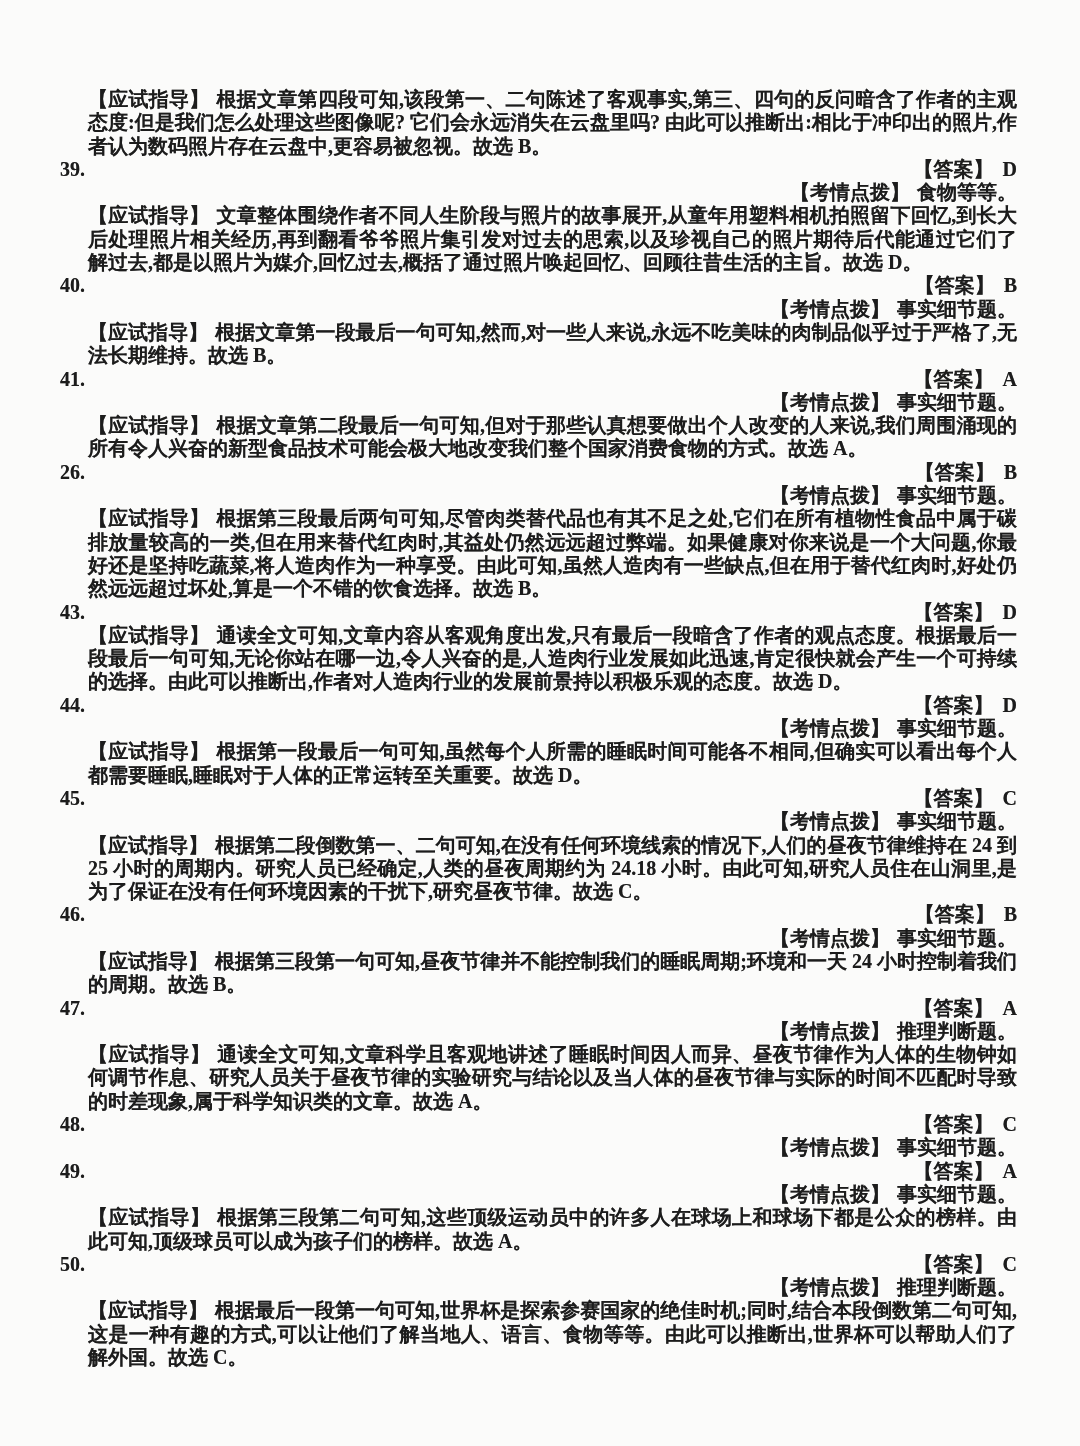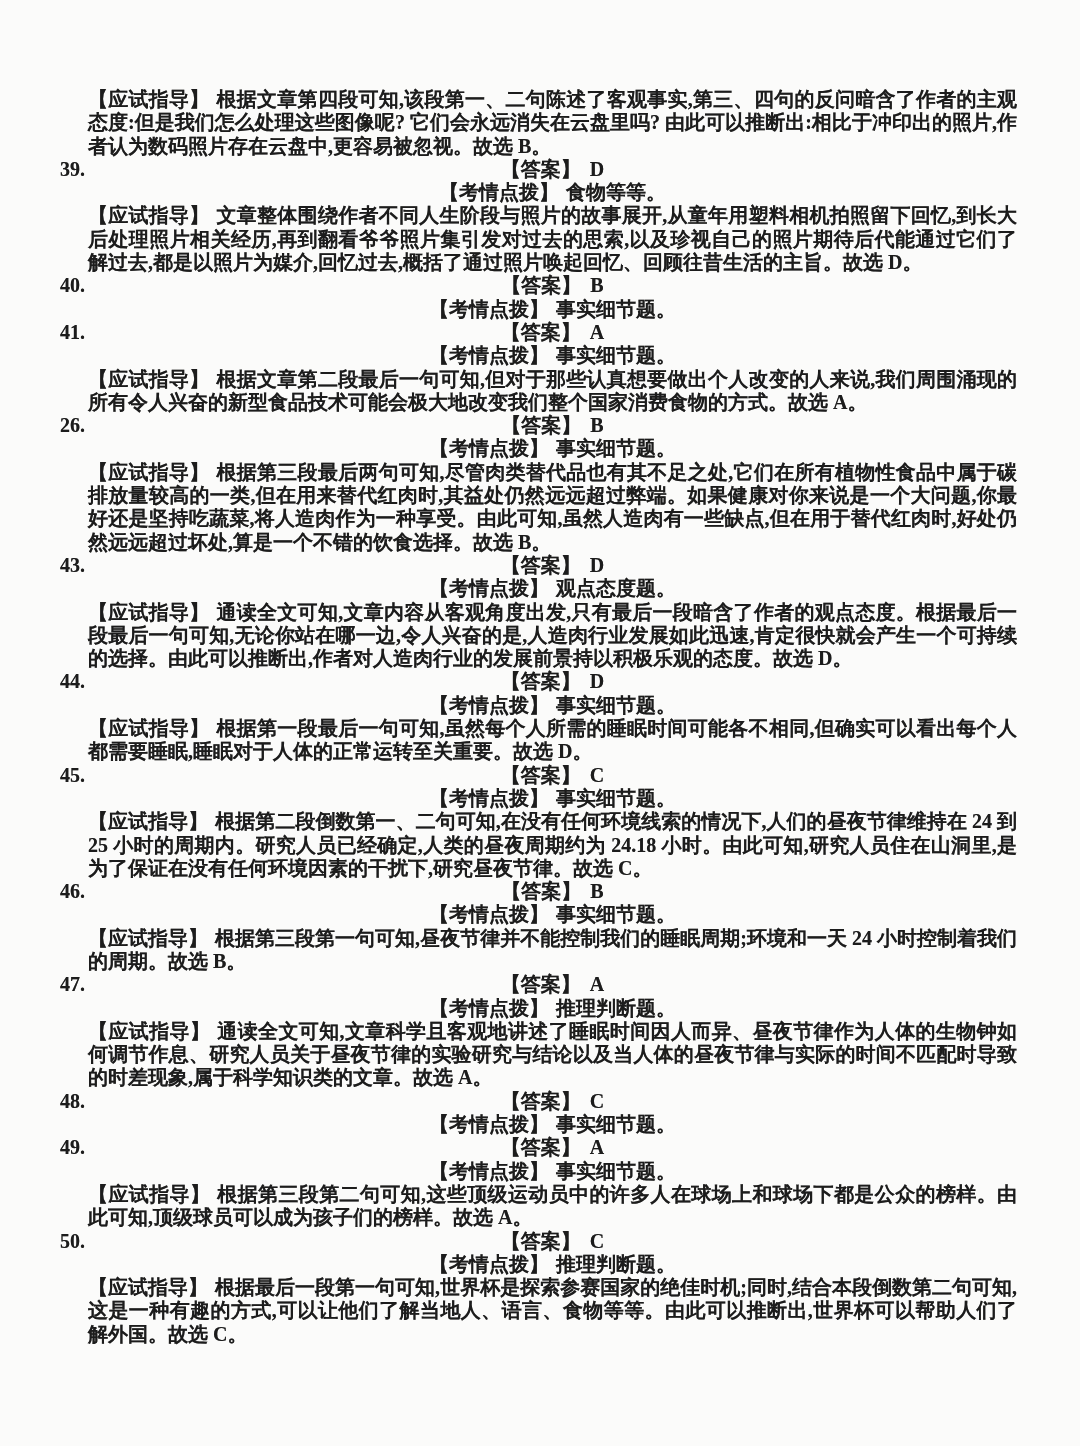--- a/index.html
+++ b/index.html
@@ -29,21 +29,21 @@
     top: 88px;
     width: 929px;
     font-size: 20px;
     line-height: 23.3px;
     font-weight: 700;
     color: #1c1c1c;
     text-shadow: 0 0 0.5px rgba(20,20,20,0.55);
   }
   .content p { margin: 0; }
   .guide { text-align: justify; }
-  .line  { text-align: center; white-space: nowrap; }
+  .line  { text-align: right; white-space: nowrap; }
   .item  { position: relative; }
   .num {
     position: absolute;
     left: -28px;
     top: 0;
     letter-spacing: 0;
   }
   .label { margin-right: 7px; }
   .ans { margin-left: 2px; }
 </style>
@@ -57,37 +57,37 @@
 
     <div class="item">
       <p class="line"><span class="num">39.</span><span class="label">【答案】</span><span class="ans">D</span></p>
       <p class="line"><span class="label">【考情点拨】</span><span>食物等等。</span></p>
       <p class="guide"><span class="label">【应试指导】</span><span>文章整体围绕作者不同人生阶段与照片的故事展开,从童年用塑料相机拍照留下回忆,到长大后处理照片相关经历,再到翻看爷爷照片集引发对过去的思索,以及珍视自己的照片期待后代能通过它们了解过去,都是以照片为媒介,回忆过去,概括了通过照片唤起回忆、回顾往昔生活的主旨。故选 D。</span></p>
     </div>
 
     <div class="item">
       <p class="line"><span class="num">40.</span><span class="label">【答案】</span><span class="ans">B</span></p>
       <p class="line"><span class="label">【考情点拨】</span><span>事实细节题。</span></p>
+      <p class="guide"><span class="label">【应试指导】</span><span>根据文章第一段最后一句可知,然而,对一些人来说,永远不吃美味的肉制品似乎过于严格了,无法长期维持。故选 B。</span></p>
     </div>
 
     <div class="item">
       <p class="line"><span class="num">41.</span><span class="label">【答案】</span><span class="ans">A</span></p>
       <p class="line"><span class="label">【考情点拨】</span><span>事实细节题。</span></p>
       <p class="guide"><span class="label">【应试指导】</span><span>根据文章第二段最后一句可知,但对于那些认真想要做出个人改变的人来说,我们周围涌现的所有令人兴奋的新型食品技术可能会极大地改变我们整个国家消费食物的方式。故选 A。</span></p>
     </div>
 
     <div class="item">
       <p class="line"><span class="num">26.</span><span class="label">【答案】</span><span class="ans">B</span></p>
       <p class="line"><span class="label">【考情点拨】</span><span>事实细节题。</span></p>
       <p class="guide"><span class="label">【应试指导】</span><span>根据第三段最后两句可知,尽管肉类替代品也有其不足之处,它们在所有植物性食品中属于碳排放量较高的一类,但在用来替代红肉时,其益处仍然远远超过弊端。如果健康对你来说是一个大问题,你最好还是坚持吃蔬菜,将人造肉作为一种享受。由此可知,虽然人造肉有一些缺点,但在用于替代红肉时,好处仍然远远超过坏处,算是一个不错的饮食选择。故选 B。</span></p>
     </div>
 
     <div class="item">
       <p class="line"><span class="num">43.</span><span class="label">【答案】</span><span class="ans">D</span></p>
-      <p class="line"><span class="label">【考情点拨】</span><span>观点态度题。</span></p>
       <p class="guide"><span class="label">【应试指导】</span><span>通读全文可知,文章内容从客观角度出发,只有最后一段暗含了作者的观点态度。根据最后一段最后一句可知,无论你站在哪一边,令人兴奋的是,人造肉行业发展如此迅速,肯定很快就会产生一个可持续的选择。由此可以推断出,作者对人造肉行业的发展前景持以积极乐观的态度。故选 D。</span></p>
     </div>
 
     <div class="item">
       <p class="line"><span class="num">44.</span><span class="label">【答案】</span><span class="ans">D</span></p>
       <p class="line"><span class="label">【考情点拨】</span><span>事实细节题。</span></p>
       <p class="guide"><span class="label">【应试指导】</span><span>根据第一段最后一句可知,虽然每个人所需的睡眠时间可能各不相同,但确实可以看出每个人都需要睡眠,睡眠对于人体的正常运转至关重要。故选 D。</span></p>
     </div>
 
     <div class="item">

